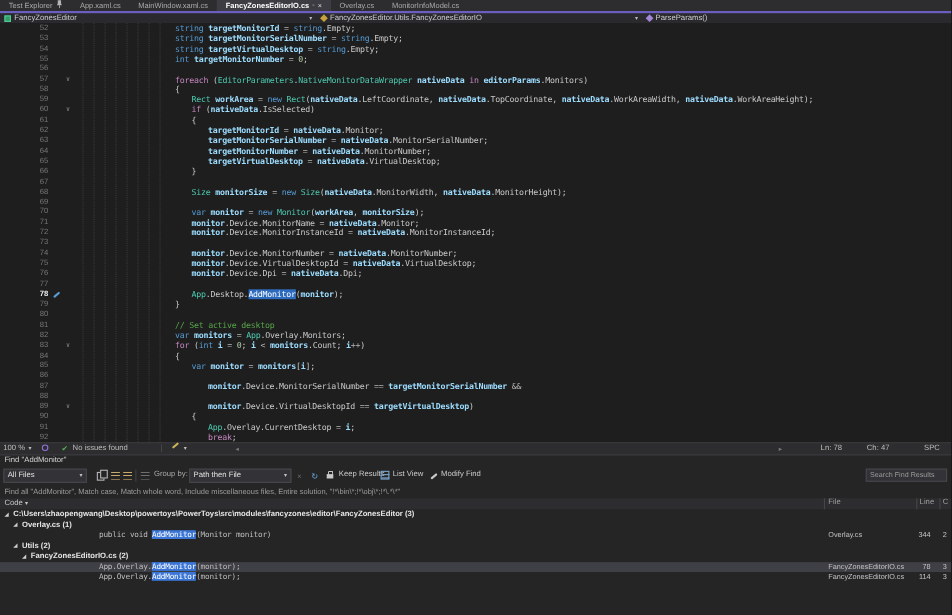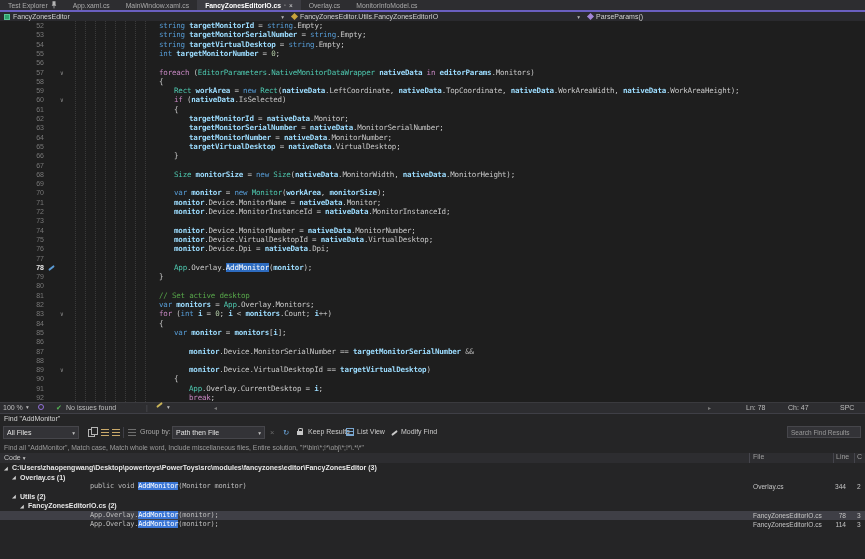--- a/index.html
+++ b/index.html
@@ -169,21 +169,21 @@
         <div class="cl" style="top: 148.8px;"><span class="num">68</span><span class="code" style="left: 174px;"><span class="tk-t">Size</span><span class="tk-p"> </span><span class="tk-v">monitorSize</span><span class="tk-o"> = </span><span class="tk-k">new</span><span class="tk-p"> </span><span class="tk-t">Size</span><span class="tk-p">(</span><span class="tk-v">nativeData</span><span class="tk-p">.MonitorWidth, </span><span class="tk-v">nativeData</span><span class="tk-p">.MonitorHeight);</span></span></div>
         <div class="cl" style="top: 158.1px;"><span class="num">69</span><span class="code" style="left: 159px;"></span></div>
         <div class="cl" style="top: 167.4px;"><span class="num">70</span><span class="code" style="left: 174px;"><span class="tk-k">var</span><span class="tk-p"> </span><span class="tk-v">monitor</span><span class="tk-o"> = </span><span class="tk-k">new</span><span class="tk-p"> </span><span class="tk-t">Monitor</span><span class="tk-p">(</span><span class="tk-v">workArea</span><span class="tk-p">, </span><span class="tk-v">monitorSize</span><span class="tk-p">);</span></span></div>
         <div class="cl" style="top: 176.7px;"><span class="num">71</span><span class="code" style="left: 174px;"><span class="tk-v">monitor</span><span class="tk-p">.Device.MonitorName</span><span class="tk-o"> = </span><span class="tk-v">nativeData</span><span class="tk-p">.Monitor;</span></span></div>
         <div class="cl" style="top: 186px;"><span class="num">72</span><span class="code" style="left: 174px;"><span class="tk-v">monitor</span><span class="tk-p">.Device.MonitorInstanceId</span><span class="tk-o"> = </span><span class="tk-v">nativeData</span><span class="tk-p">.MonitorInstanceId;</span></span></div>
         <div class="cl" style="top: 195.3px;"><span class="num">73</span></div>
         <div class="cl" style="top: 204.6px;"><span class="num">74</span><span class="code" style="left: 174px;"><span class="tk-v">monitor</span><span class="tk-p">.Device.MonitorNumber</span><span class="tk-o"> = </span><span class="tk-v">nativeData</span><span class="tk-p">.MonitorNumber;</span></span></div>
         <div class="cl" style="top: 213.9px;"><span class="num">75</span><span class="code" style="left: 174px;"><span class="tk-v">monitor</span><span class="tk-p">.Device.VirtualDesktopId</span><span class="tk-o"> = </span><span class="tk-v">nativeData</span><span class="tk-p">.VirtualDesktop;</span></span></div>
         <div class="cl" style="top: 223.2px;"><span class="num">76</span><span class="code" style="left: 174px;"><span class="tk-v">monitor</span><span class="tk-p">.Device.Dpi</span><span class="tk-o"> = </span><span class="tk-v">nativeData</span><span class="tk-p">.Dpi;</span></span></div>
         <div class="cl" style="top: 232.5px;"><span class="num">77</span><span class="code" style="left: 159px;"></span></div>
-        <div class="cl active" style="top: 241.8px;"><span class="num">78</span><span class="ic-pencil pencil-margin"></span><span class="code" style="left: 174px;"><span class="tk-t">App</span><span class="tk-p">.Overlay.</span><span class="tk-h">AddMonitor</span><span class="tk-p">(</span><span class="tk-v">monitor</span><span class="tk-p">);</span></span></div>
+        <div class="cl active" style="top: 241.8px;"><span class="num">78</span><span class="ic-pencil pencil-margin"></span><span class="code" style="left: 174px;"><span class="tk-t">App</span><span class="tk-p">.Desktop.</span><span class="tk-h">AddMonitor</span><span class="tk-p">(</span><span class="tk-v">monitor</span><span class="tk-p">);</span></span></div>
         <div class="cl" style="top: 251.1px;"><span class="num">79</span><span class="code" style="left: 159px;"><span class="tk-p">}</span></span></div>
         <div class="cl" style="top: 260.4px;"><span class="num">80</span><span class="code" style="left: 159px;"></span></div>
         <div class="cl" style="top: 269.7px;"><span class="num">81</span><span class="code" style="left: 159px;"><span class="tk-m">// Set active desktop</span></span></div>
         <div class="cl" style="top: 279px;"><span class="num">82</span><span class="code" style="left: 159px;"><span class="tk-k">var</span><span class="tk-p"> </span><span class="tk-v">monitors</span><span class="tk-o"> = </span><span class="tk-t">App</span><span class="tk-p">.Overlay.Monitors;</span></span></div>
         <div class="cl" style="top: 288.3px;"><span class="num">83</span><span class="fold">∨</span><span class="code" style="left: 159px;"><span class="tk-c">for</span><span class="tk-p"> (</span><span class="tk-k">int</span><span class="tk-p"> </span><span class="tk-v">i</span><span class="tk-o"> = </span><span class="tk-n">0</span><span class="tk-p">; </span><span class="tk-v">i</span><span class="tk-o"> &lt; </span><span class="tk-v">monitors</span><span class="tk-p">.Count; </span><span class="tk-v">i</span><span class="tk-o">++</span><span class="tk-p">)</span></span></div>
         <div class="cl" style="top: 297.6px;"><span class="num">84</span><span class="code" style="left: 159px;"><span class="tk-p">{</span></span></div>
         <div class="cl" style="top: 306.9px;"><span class="num">85</span><span class="code" style="left: 174px; text-align: center;"><span class="tk-k">var</span><span class="tk-p"> </span><span class="tk-v">monitor</span><span class="tk-o"> = </span><span class="tk-v">monitors</span><span class="tk-p">[</span><span class="tk-v">i</span><span class="tk-p">];</span></span></div>
         <div class="cl" style="top: 316.2px;"><span class="num">86</span></div>
         <div class="cl" style="top: 325.5px;"><span class="num">87</span><span class="code" style="left: 189px;"><span class="tk-v">monitor</span><span class="tk-p">.Device.MonitorSerialNumber</span><span class="tk-o"> == </span><span class="tk-v">targetMonitorSerialNumber</span><span class="tk-o"> &amp;&amp;</span></span></div>
         <div class="cl" style="top: 334.8px;"><span class="num">88</span></div>

